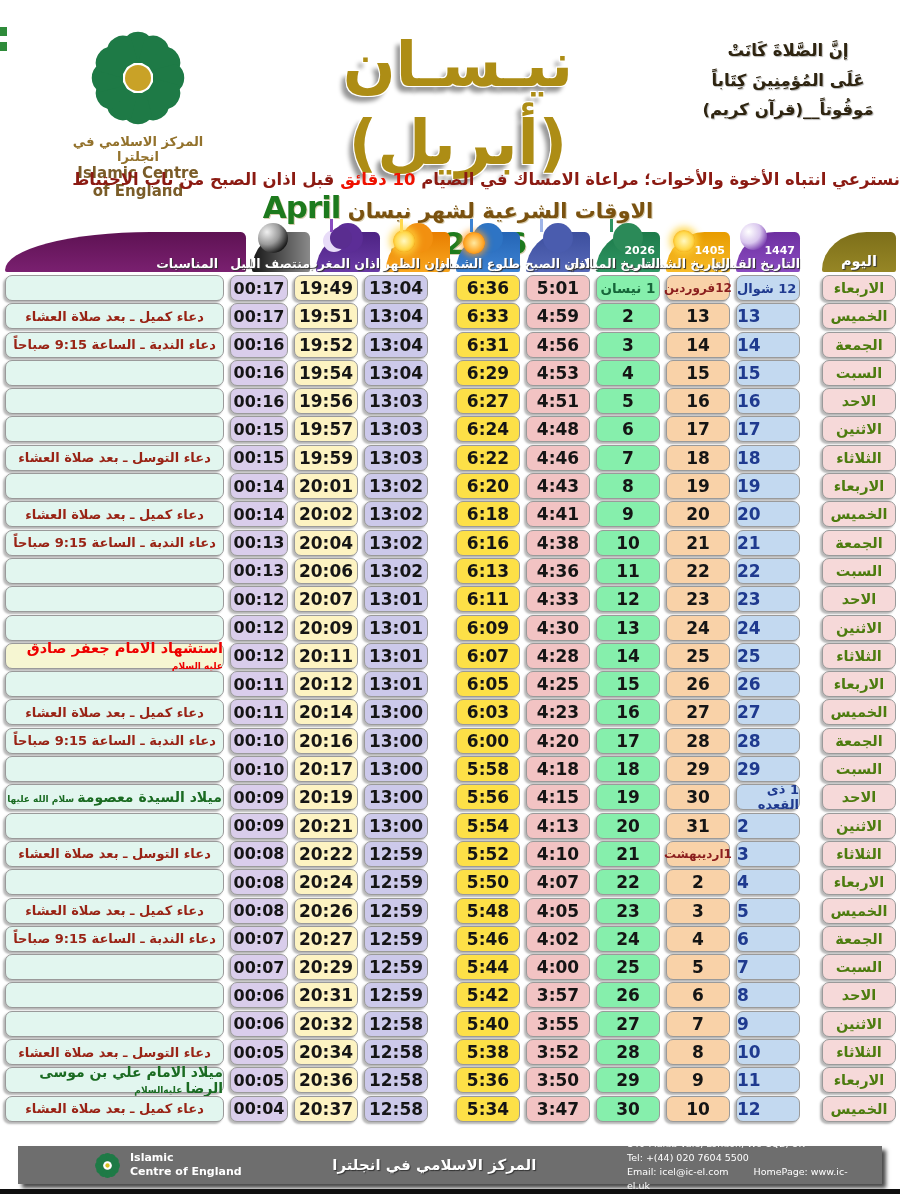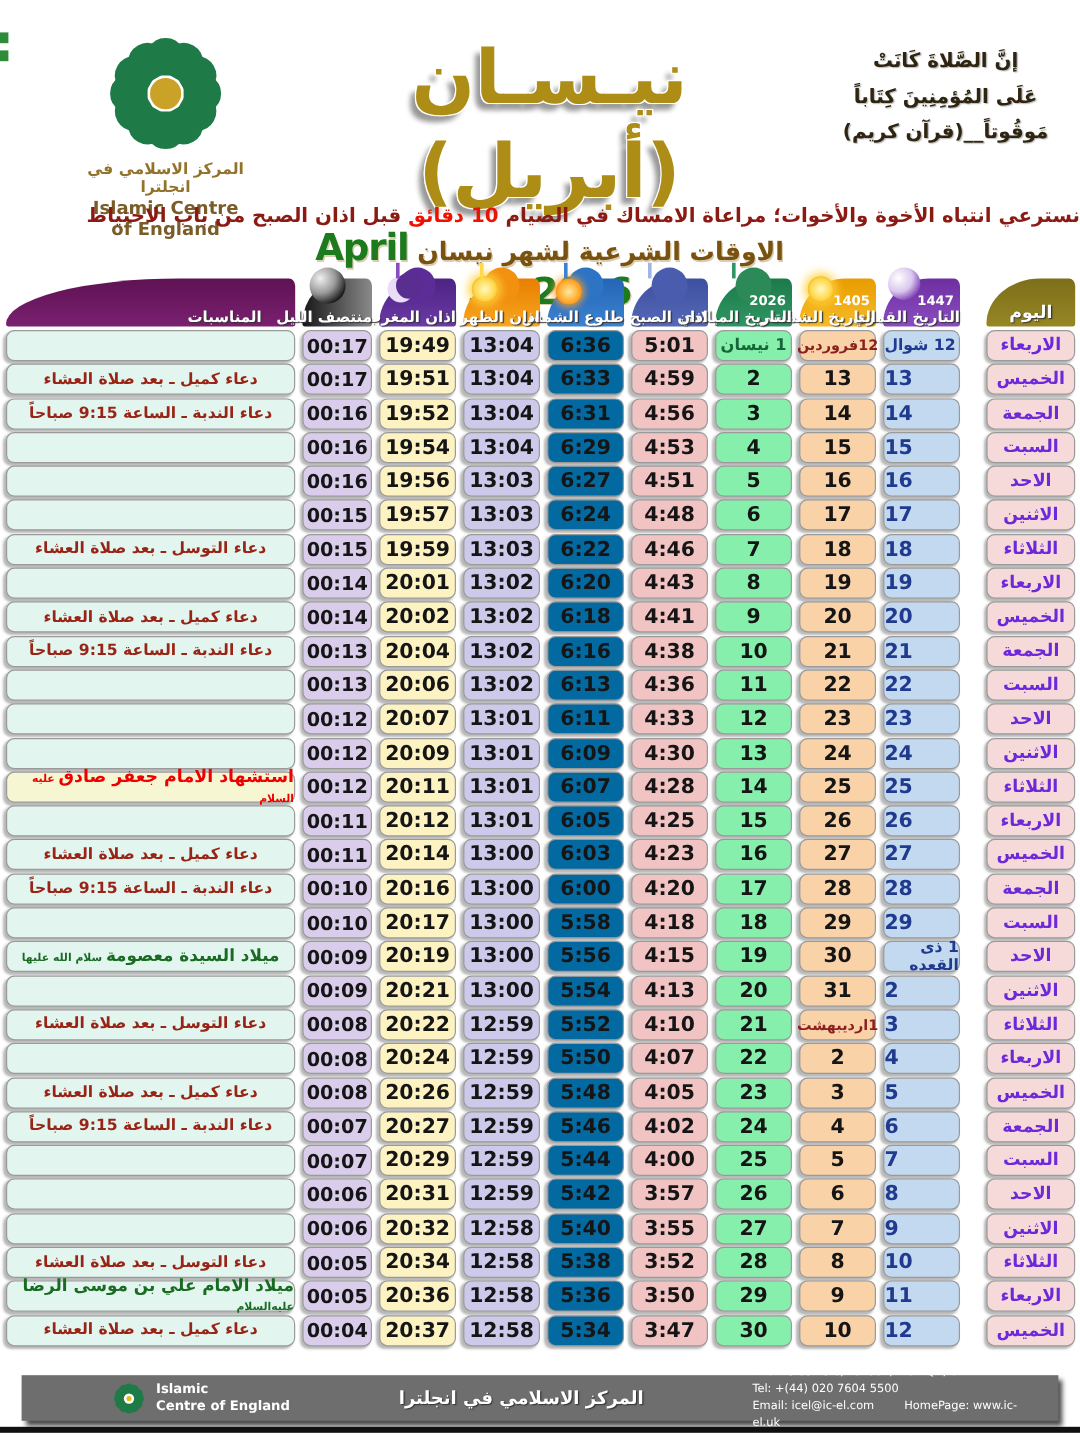--- a/index.html
+++ b/index.html
@@ -66,26 +66,26 @@
   .year{position:absolute;right:5px;bottom:15px;color:#fff;font-size:11px;font-weight:bold;z-index:3;}
   .hlabel{position:absolute;bottom:1px;left:0;width:100%;text-align:center;color:#fff;
       font-weight:bold;font-size:12.5px;white-space:nowrap;z-index:3;text-shadow:1px 1px 1px #333;}
   .hd-day .hlabel{font-size:14.5px;bottom:3px;}
   .hd-note .hlabel{width:auto;right:28px;left:auto;}
   
   .row{margin-bottom:2.3px;}
   .cell{height:26px;display:flex;align-items:center;justify-content:center;
       border:1px solid #9a9a9a;border-radius:7px;box-shadow:-2px 2px 2px rgba(95,95,95,.45);
       font-weight:bold;color:#151515;font-size:17px;box-sizing:border-box;}
-  .c-day.cell{background:#f6d9d9;color:#6d28d9;font-size:14.5px;}
+  .c-day.cell{background:#f6d9d9;color:#4d7c0f;font-size:14.5px;}
   .c-q.cell{background:#c3d9f0;color:#1f3a8f;justify-content:flex-end;}
   .c-s.cell{background:#f9d2a8;}
   .c-g.cell{background:#86efac;}
   .c-fa.cell{background:#f2c3c3;}
-  .c-su.cell{background:#0369a1;}
+  .c-su.cell{background:#fde047;margin-left:22px;}
   .c-dh.cell{background:#ccc9ea;}
   .c-ma.cell{background:#fdf3c2;}
   .c-mi.cell{background:#d9cdeb;font-size:16px;}
   .c-note.cell{background:#e2f6ef;color:#992416;font-size:13px;direction:rtl;}
   .c-q .named{font-size:13px;}
   .c-s .named{font-size:12px;color:#8b1e1e;}
   .c-g .named{font-size:13.5px;color:#17663a;}
   .note-red{background:#f6f6d2 !important;} .note-red .nt{color:#ee0000;font-size:14.5px;}
   .note-green .nt{color:#1a6b22;font-size:14px;}
   .suffix{font-size:9px;}

